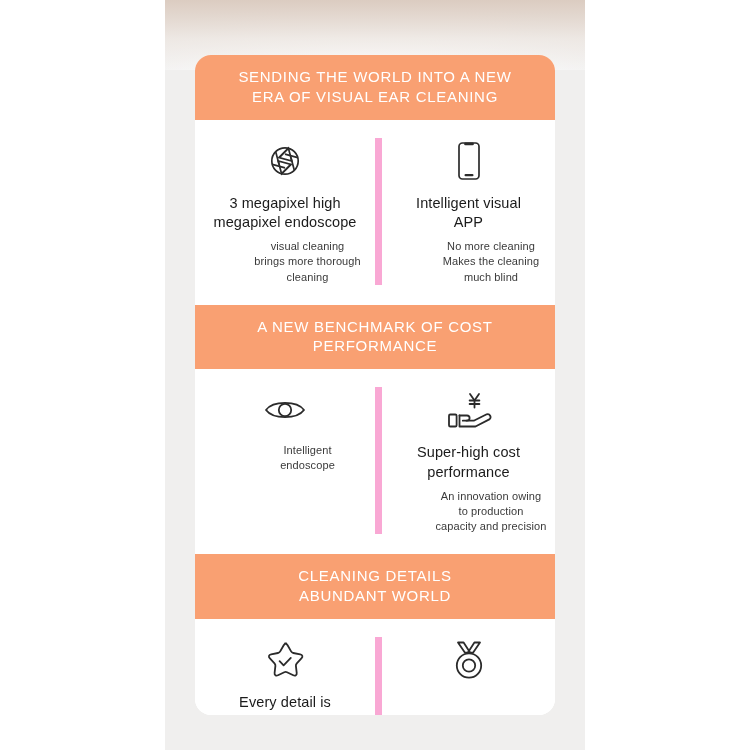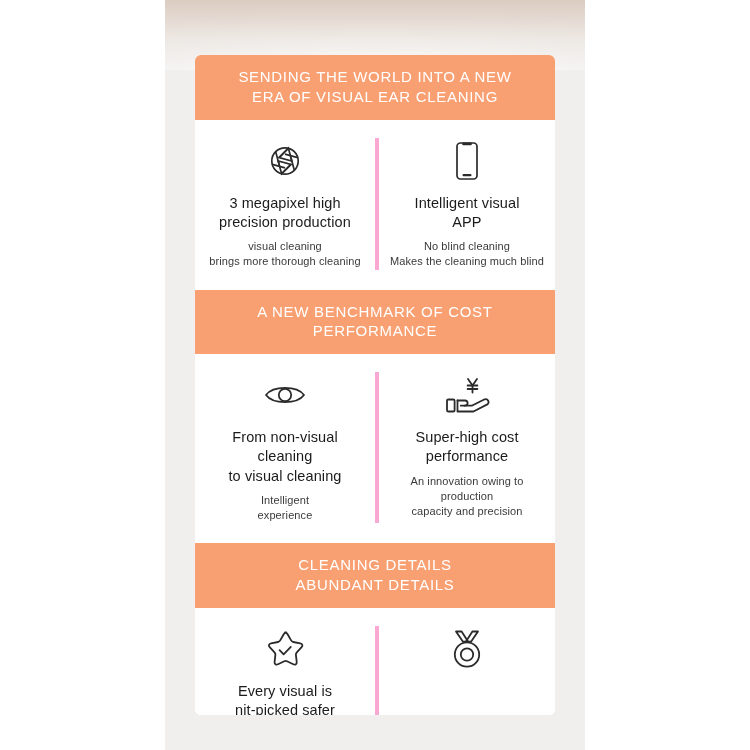--- a/index.html
+++ b/index.html
@@ -24,21 +24,21 @@
     background:
       linear-gradient(180deg, rgba(216,198,185,.85) 0%, rgba(233,224,217,.55) 55%, rgba(240,239,238,0) 100%),
       radial-gradient(120% 160% at 50% 100%, rgba(255,255,255,.95) 0%, rgba(255,255,255,0) 60%);
   }
 
   .card{
     position:absolute;
     left:195px; top:55px;
     width:360px; height:660px;
     background:#ffffff;
-    border-radius:6px;
+    border-radius:16px;
     overflow:hidden;
   }
 
   .banner{
     background:#f9a072;
     color:#ffffff;
     text-align:center;
     padding:12px 18px 13px;
     letter-spacing:.7px;
     line-height:1.32;
@@ -53,21 +53,21 @@
     padding:18px 0 20px;
   }
   .feature-col{
     flex:1 1 50%;
     padding:0 8px;
     text-align:center;
     display:flex;
     flex-direction:column;
     align-items:center;
   }
-  .feature-col + .feature-col{ border-left:4px solid #f9a8d4; }
+  .feature-col + .feature-col{ border-left:7px solid #f9a8d4; }
 
   .icon-wrap{
     height:46px;
     display:flex;
     align-items:center;
     justify-content:center;
     margin-bottom:10px;
   }
   .icon-wrap svg{ display:block; }
 
@@ -78,20 +78,21 @@
     font-weight:400;
     margin-bottom:7px;
     letter-spacing:.1px;
   }
   .feat-sub{
     font-size:11px;
     color:#3a3a3a;
     line-height:1.38;
     font-weight:400;
     letter-spacing:.1px;
+    margin-left:45px;
   }
 </style>
 </head>
 <body>
 
 <div class="page-gutter"></div>
 <div class="top-wash"></div>
 
 <div class="card">
 
@@ -110,65 +111,61 @@
           <line x1="20" y1="6.8" x2="13.4" y2="18.3" transform="rotate(15 20 20)"></line>
           <line x1="31.4" y1="13.4" x2="18.2" y2="13.4" transform="rotate(15 20 20)"></line>
           <line x1="31.4" y1="26.6" x2="24.8" y2="15.1" transform="rotate(15 20 20)"></line>
           <line x1="20" y1="33.2" x2="26.6" y2="21.7" transform="rotate(15 20 20)"></line>
           <line x1="8.6" y1="26.6" x2="21.8" y2="26.6" transform="rotate(15 20 20)"></line>
           <line x1="8.6" y1="13.4" x2="15.2" y2="24.9" transform="rotate(15 20 20)"></line>
         </svg>
       </div>
       <div class="feat-title">
         <span>3 megapixel high</span><br>
-        <span>precision production</span>
+        <span>megapixel endoscope</span>
       </div>
       <div class="feat-sub">
         <span>visual cleaning</span><br>
         <span>brings more thorough cleaning</span>
       </div>
     </div>
     <div class="feature-col">
       <div class="icon-wrap">
         <svg width="30" height="42" viewBox="0 0 30 42" fill="none" stroke="#2b2b2b" stroke-width="1.7">
           <rect x="5" y="3" width="20" height="36" rx="3.4"></rect>
           <path d="M11.4 3.9 h7.2" stroke-width="2.6" stroke-linecap="round"></path>
           <path d="M11.6 35.2 h6.8" stroke-width="2.2" stroke-linecap="round"></path>
         </svg>
       </div>
       <div class="feat-title">
         <span>Intelligent visual</span><br>
         <span>APP</span>
       </div>
       <div class="feat-sub">
-        <span>No blind cleaning</span><br>
+        <span>No more cleaning</span><br>
         <span>Makes the cleaning much blind</span>
       </div>
     </div>
   </div>
 
   <div class="banner">
     <span class="ln">A NEW BENCHMARK OF COST</span>
     <span class="ln">PERFORMANCE</span>
   </div>
   <div class="feature-row">
     <div class="feature-col">
       <div class="icon-wrap">
         <svg width="44" height="28" viewBox="0 0 44 28" fill="none" stroke="#2b2b2b" stroke-width="1.8">
           <path d="M3 14 C10 4.5, 34 4.5, 41 14 C34 23.5, 10 23.5, 3 14 Z" stroke-linejoin="round"></path>
           <circle cx="22" cy="14" r="6.2"></circle>
         </svg>
       </div>
-      <div class="feat-title">
-        <span>From non-visual cleaning</span><br>
-        <span>to visual cleaning</span>
-      </div>
       <div class="feat-sub">
         <span>Intelligent</span><br>
-        <span>experience</span>
+        <span>endoscope</span>
       </div>
     </div>
     <div class="feature-col">
       <div class="icon-wrap">
         <svg width="46" height="40" viewBox="0 0 46 40" fill="none" stroke="#2b2b2b" stroke-width="1.8" stroke-linecap="round" stroke-linejoin="round">
           <path d="M24 4 L28.5 10.5 L33 4"></path>
           <path d="M23.6 10.5 h9.8"></path>
           <path d="M23.6 14 h9.8"></path>
           <path d="M28.5 10.5 v7"></path>
           <path d="M13.5 25.5 h7.5 a2.6 2.6 0 0 1 0 5.2 h-4.2"></path>
@@ -182,32 +179,32 @@
       </div>
       <div class="feat-sub">
         <span>An innovation owing to production</span><br>
         <span>capacity and precision</span>
       </div>
     </div>
   </div>
 
   <div class="banner">
     <span class="ln">CLEANING DETAILS</span>
-    <span class="ln">ABUNDANT DETAILS</span>
+    <span class="ln">ABUNDANT WORLD</span>
   </div>
   <div class="feature-row">
     <div class="feature-col">
       <div class="icon-wrap">
         <svg width="42" height="40" viewBox="0 0 42 40" fill="none" stroke="#2b2b2b" stroke-width="1.8" stroke-linecap="round" stroke-linejoin="round">
           <path d="M21 3.5 c1.2 0 2 .8 2.6 1.8 l3.5 6.1 c.5.9 1.2 1.4 2.2 1.6 l6.9 1.3 c2.2.4 2.9 2.3 1.4 3.9 l-4.8 5.1 c-.7.8-1 1.6-.9 2.6 l.8 6.9 c.3 2.3-1.4 3.4-3.4 2.4 l-6.3-3 c-.9-.4-1.8-.4-2.7 0 l-6.3 3 c-2 1-3.7-.1-3.4-2.4 l.8-6.9 c.1-1-.2-1.8-.9-2.6 l-4.8-5.1 c-1.5-1.6-.8-3.5 1.4-3.9 l6.9-1.3 c1-.2 1.7-.7 2.2-1.6 l3.5-6.1 c.6-1 1.4-1.8 2.6-1.8 Z"></path>
           <path d="M15.6 21.2 l4 4.1 l7.2 -7.4"></path>
         </svg>
       </div>
       <div class="feat-title">
-        <span>Every visual is</span><br>
+        <span>Every detail is</span><br>
         <span>nit-picked safer</span>
       </div>
 
     </div>
     <div class="feature-col">
       <div class="icon-wrap">
         <svg width="40" height="42" viewBox="0 0 40 42" fill="none" stroke="#2b2b2b" stroke-width="1.8" stroke-linecap="round" stroke-linejoin="round">
           <path d="M9 3.5 h5.6 l6.6 10.2 h-5.2 Z"></path>
           <path d="M31 3.5 h-5.6 l-6.6 10.2 h5.2 Z"></path>
           <circle cx="20" cy="26.5" r="12.2"></circle>

